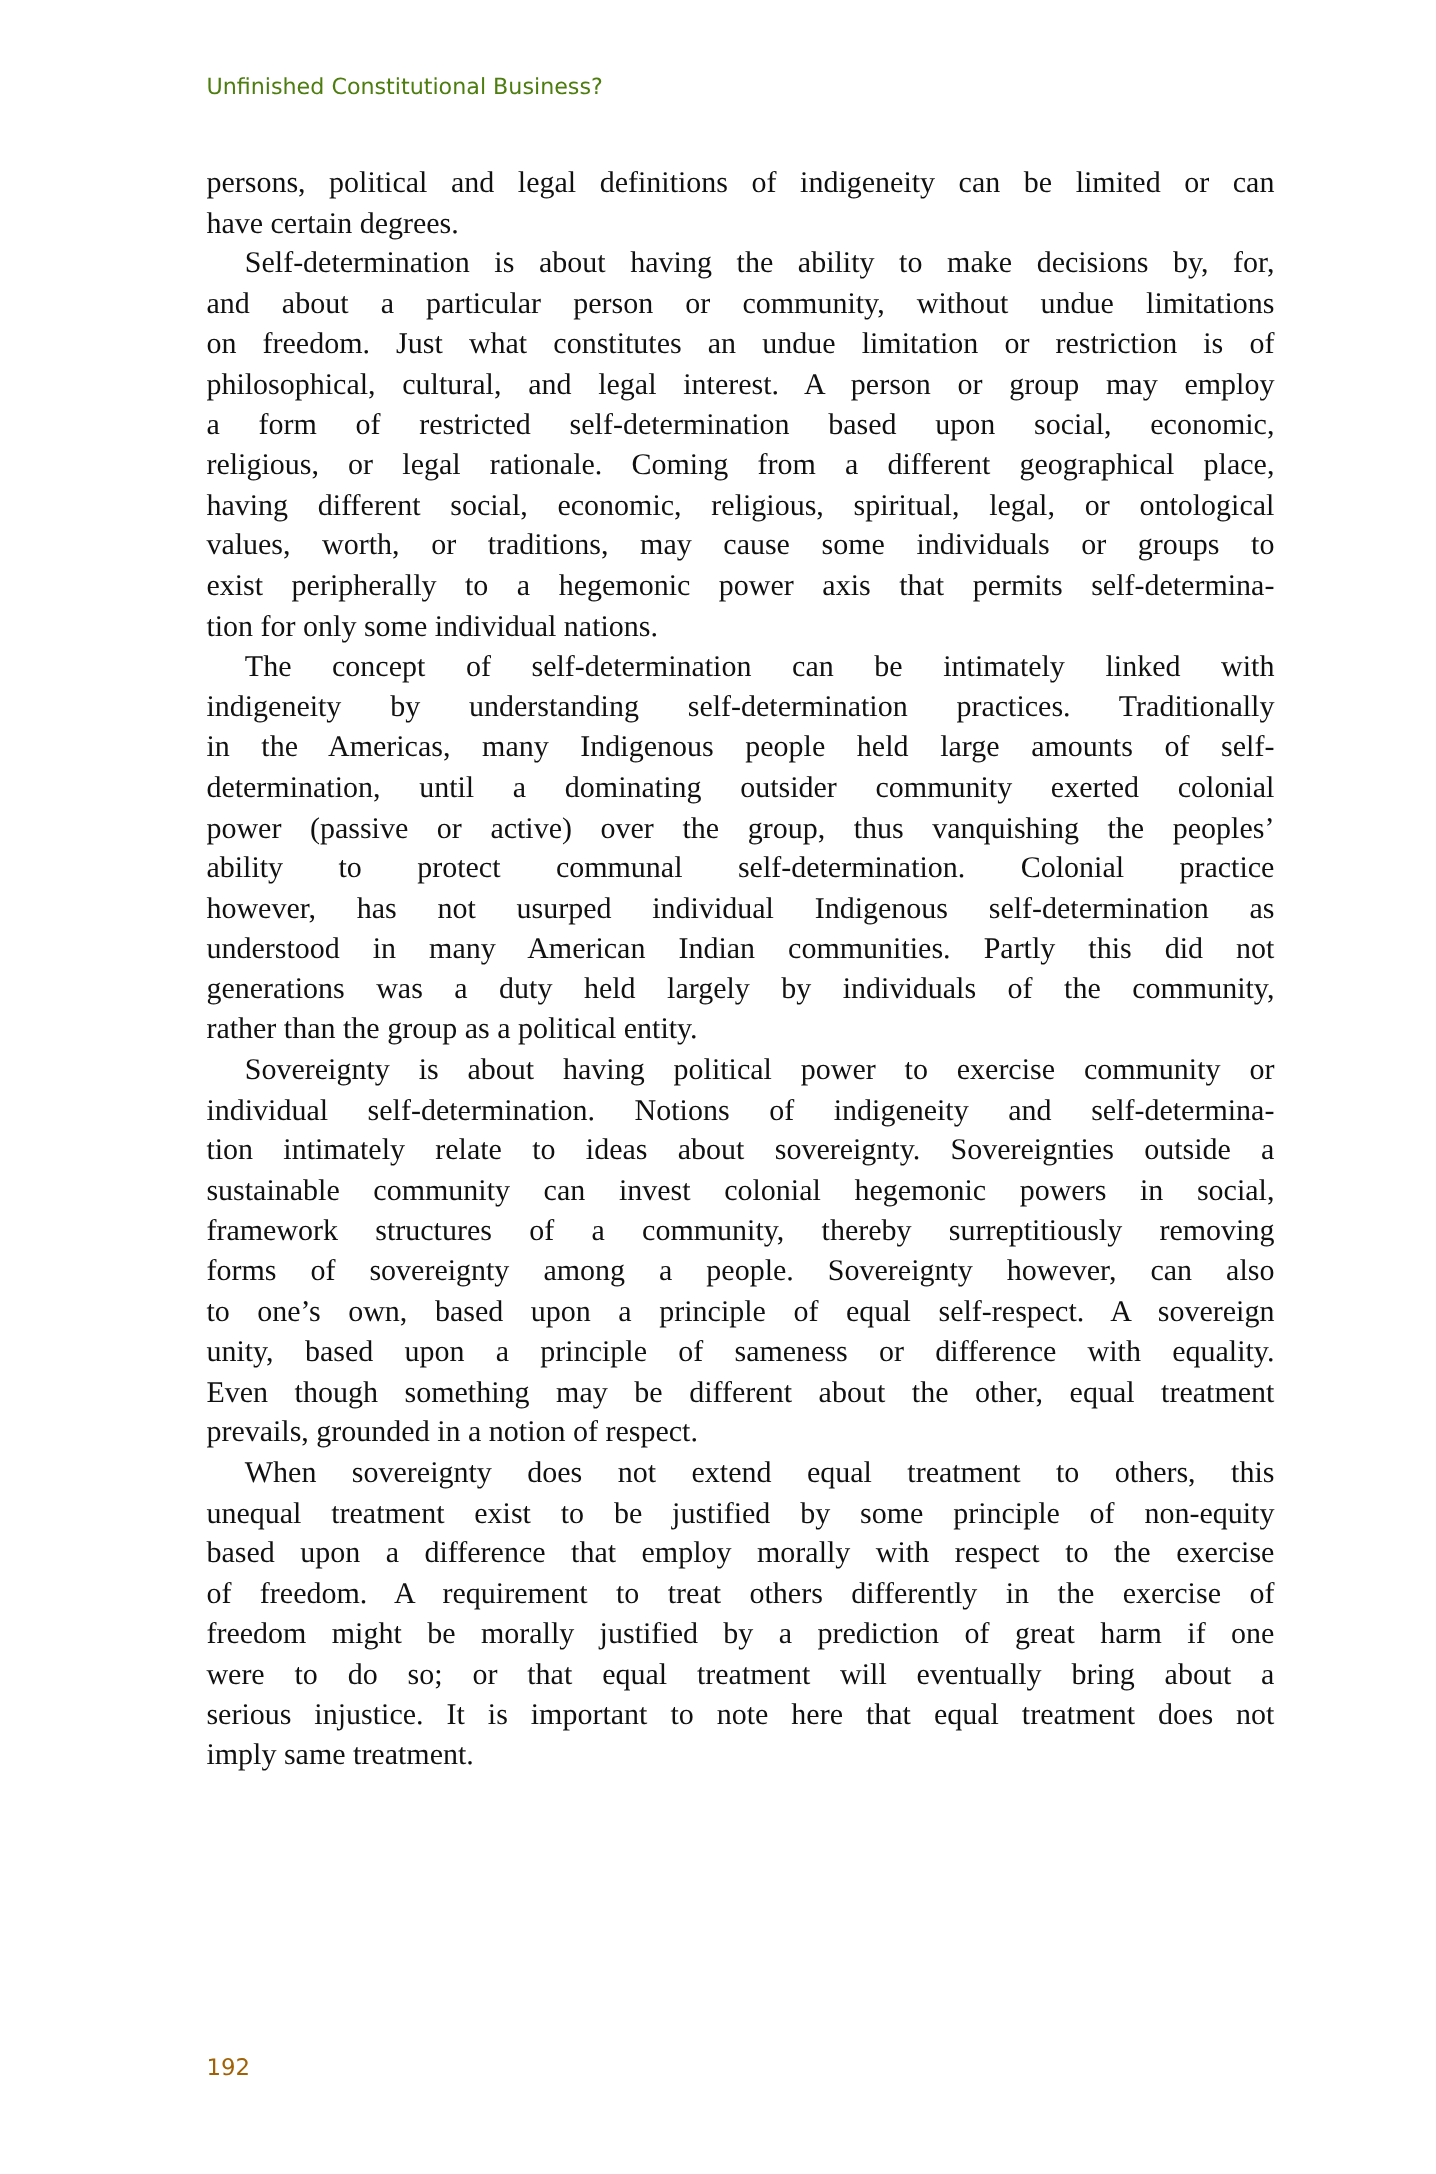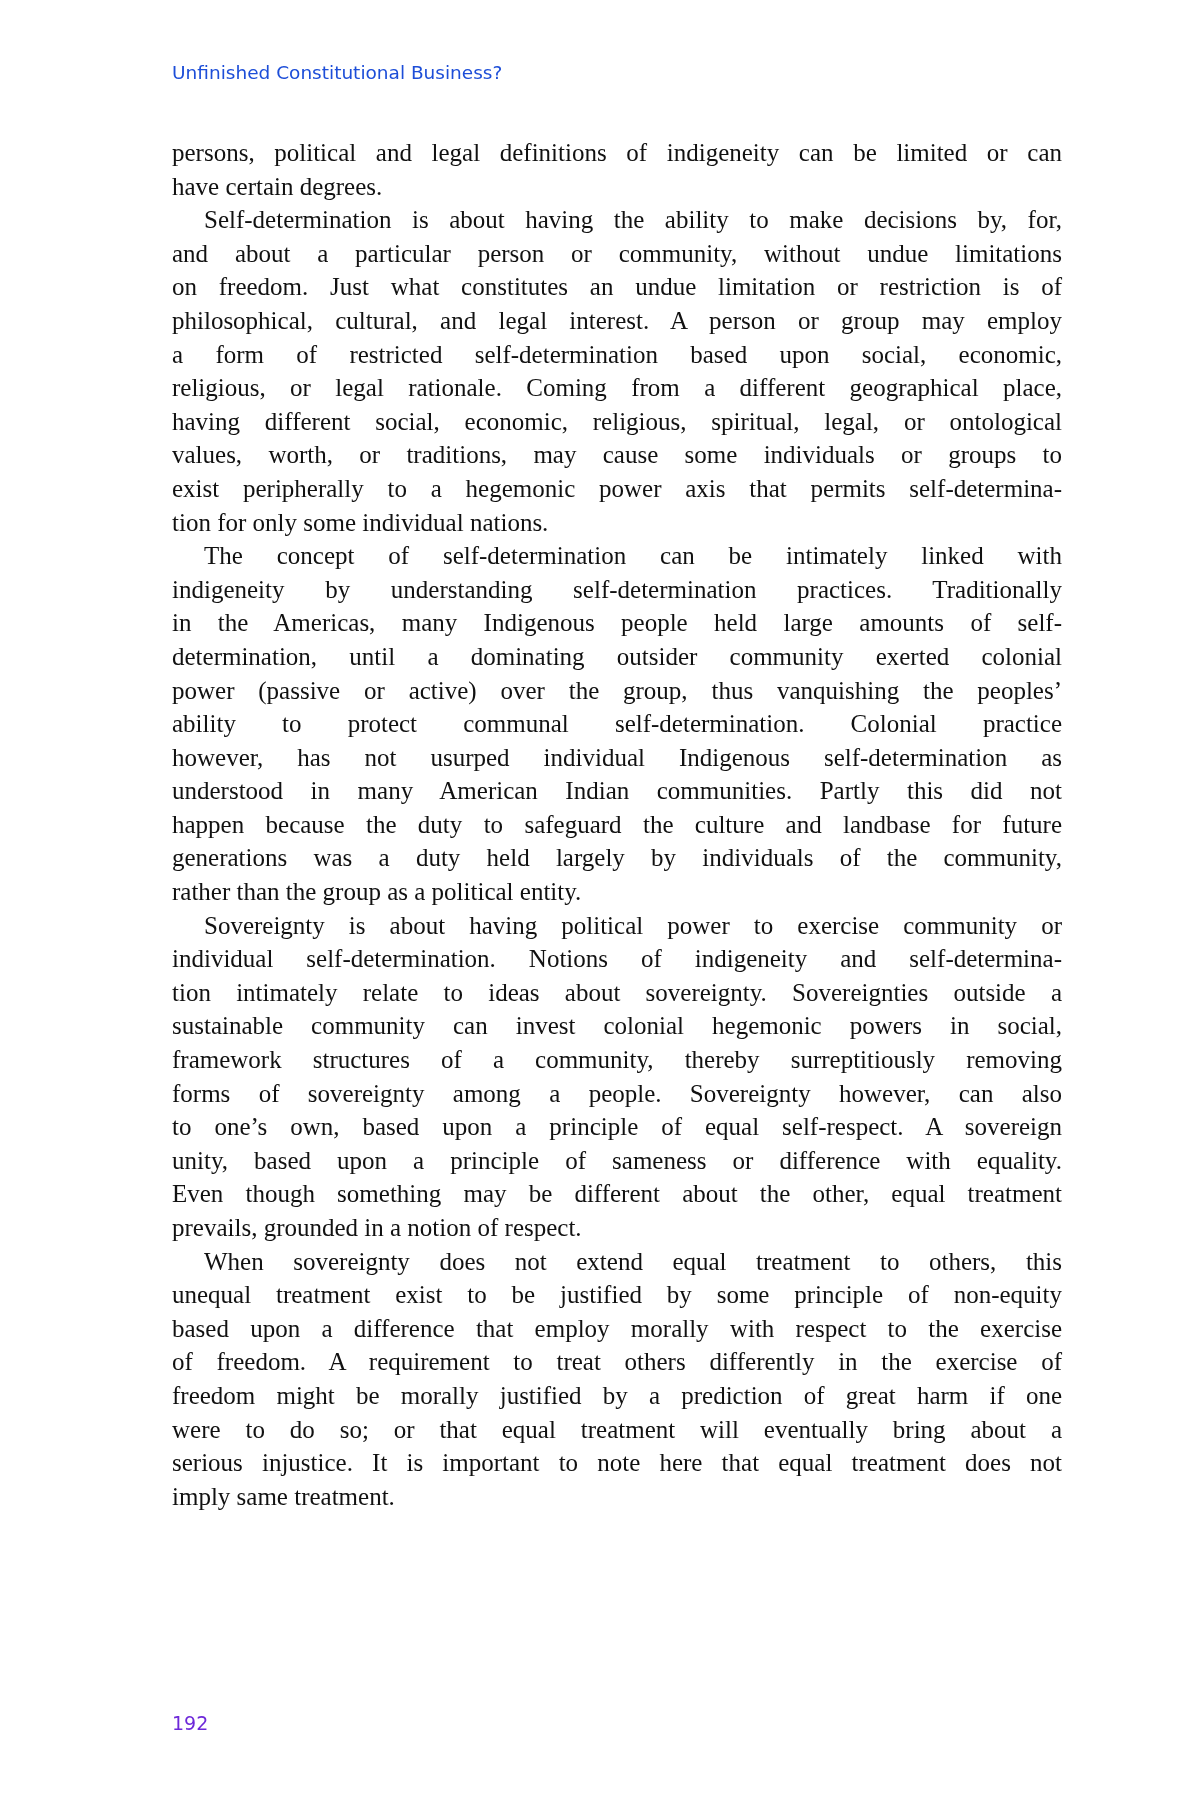--- a/index.html
+++ b/index.html
@@ -1,34 +1,34 @@
 <!DOCTYPE html>
 <html><head>
 <meta charset="utf-8">
 <style>
   html, body { margin: 0; padding: 0; background: #ffffff; }
   body { width: 1197px; height: 1812px; position: relative; overflow: hidden; }
   .running-head {
     position: absolute; left: 172px; top: 62px;
-    font-family: "DejaVu Sans", sans-serif; font-size: 18.5px; color: #1d4ed8;
+    font-family: "DejaVu Sans", sans-serif; font-size: 18.5px; color: #4d7c0f;
   }
   .body-text {
     position: absolute; left: 172px; top: 136px; width: 890px;
     font-family: "Liberation Serif", serif; font-size: 25px; color: #111;
   }
   .line {
     height: 33.6px; line-height: 33.6px;
     text-align: justify; text-align-last: justify; white-space: nowrap;
     display: block;
   }
   .line.last { text-align-last: left; }
   .line.indent { padding-left: 32px; }
   .page-number {
     position: absolute; left: 172px; top: 1712px;
-    font-family: "DejaVu Sans", sans-serif; font-size: 19px; color: #6d28d9;
+    font-family: "DejaVu Sans", sans-serif; font-size: 19px; color: #a16207;
   }
 </style>
 </head>
 <body>
 
 <div class="running-head">Unfinished Constitutional Business?</div>
 
 <div class="body-text" id="body-text">
     <div>
       <span class="line">persons, political and legal definitions of indigeneity can be limited or can</span>
@@ -48,21 +48,20 @@
     </div>
     <div>
       <span class="line indent">The concept of self-determination can be intimately linked with</span>
       <span class="line">indigeneity by understanding self-determination practices. Traditionally</span>
       <span class="line">in the Americas, many Indigenous people held large amounts of self-</span>
       <span class="line">determination, until a dominating outsider community exerted colonial</span>
       <span class="line">power (passive or active) over the group, thus vanquishing the peoples’</span>
       <span class="line">ability to protect communal self-determination. Colonial practice</span>
       <span class="line">however, has not usurped individual Indigenous self-determination as</span>
       <span class="line">understood in many American Indian communities. Partly this did not</span>
-      <span class="line">happen because the duty to safeguard the culture and landbase for future</span>
       <span class="line">generations was a duty held largely by individuals of the community,</span>
       <span class="line last">rather than the group as a political entity.</span>
     </div>
     <div>
       <span class="line indent">Sovereignty is about having political power to exercise community or</span>
       <span class="line">individual self-determination. Notions of indigeneity and self-determina-</span>
       <span class="line">tion intimately relate to ideas about sovereignty. Sovereignties outside a</span>
       <span class="line">sustainable community can invest colonial hegemonic powers in social,</span>
       <span class="line">framework structures of a community, thereby surreptitiously removing</span>
       <span class="line">forms of sovereignty among a people. Sovereignty however, can also</span>

